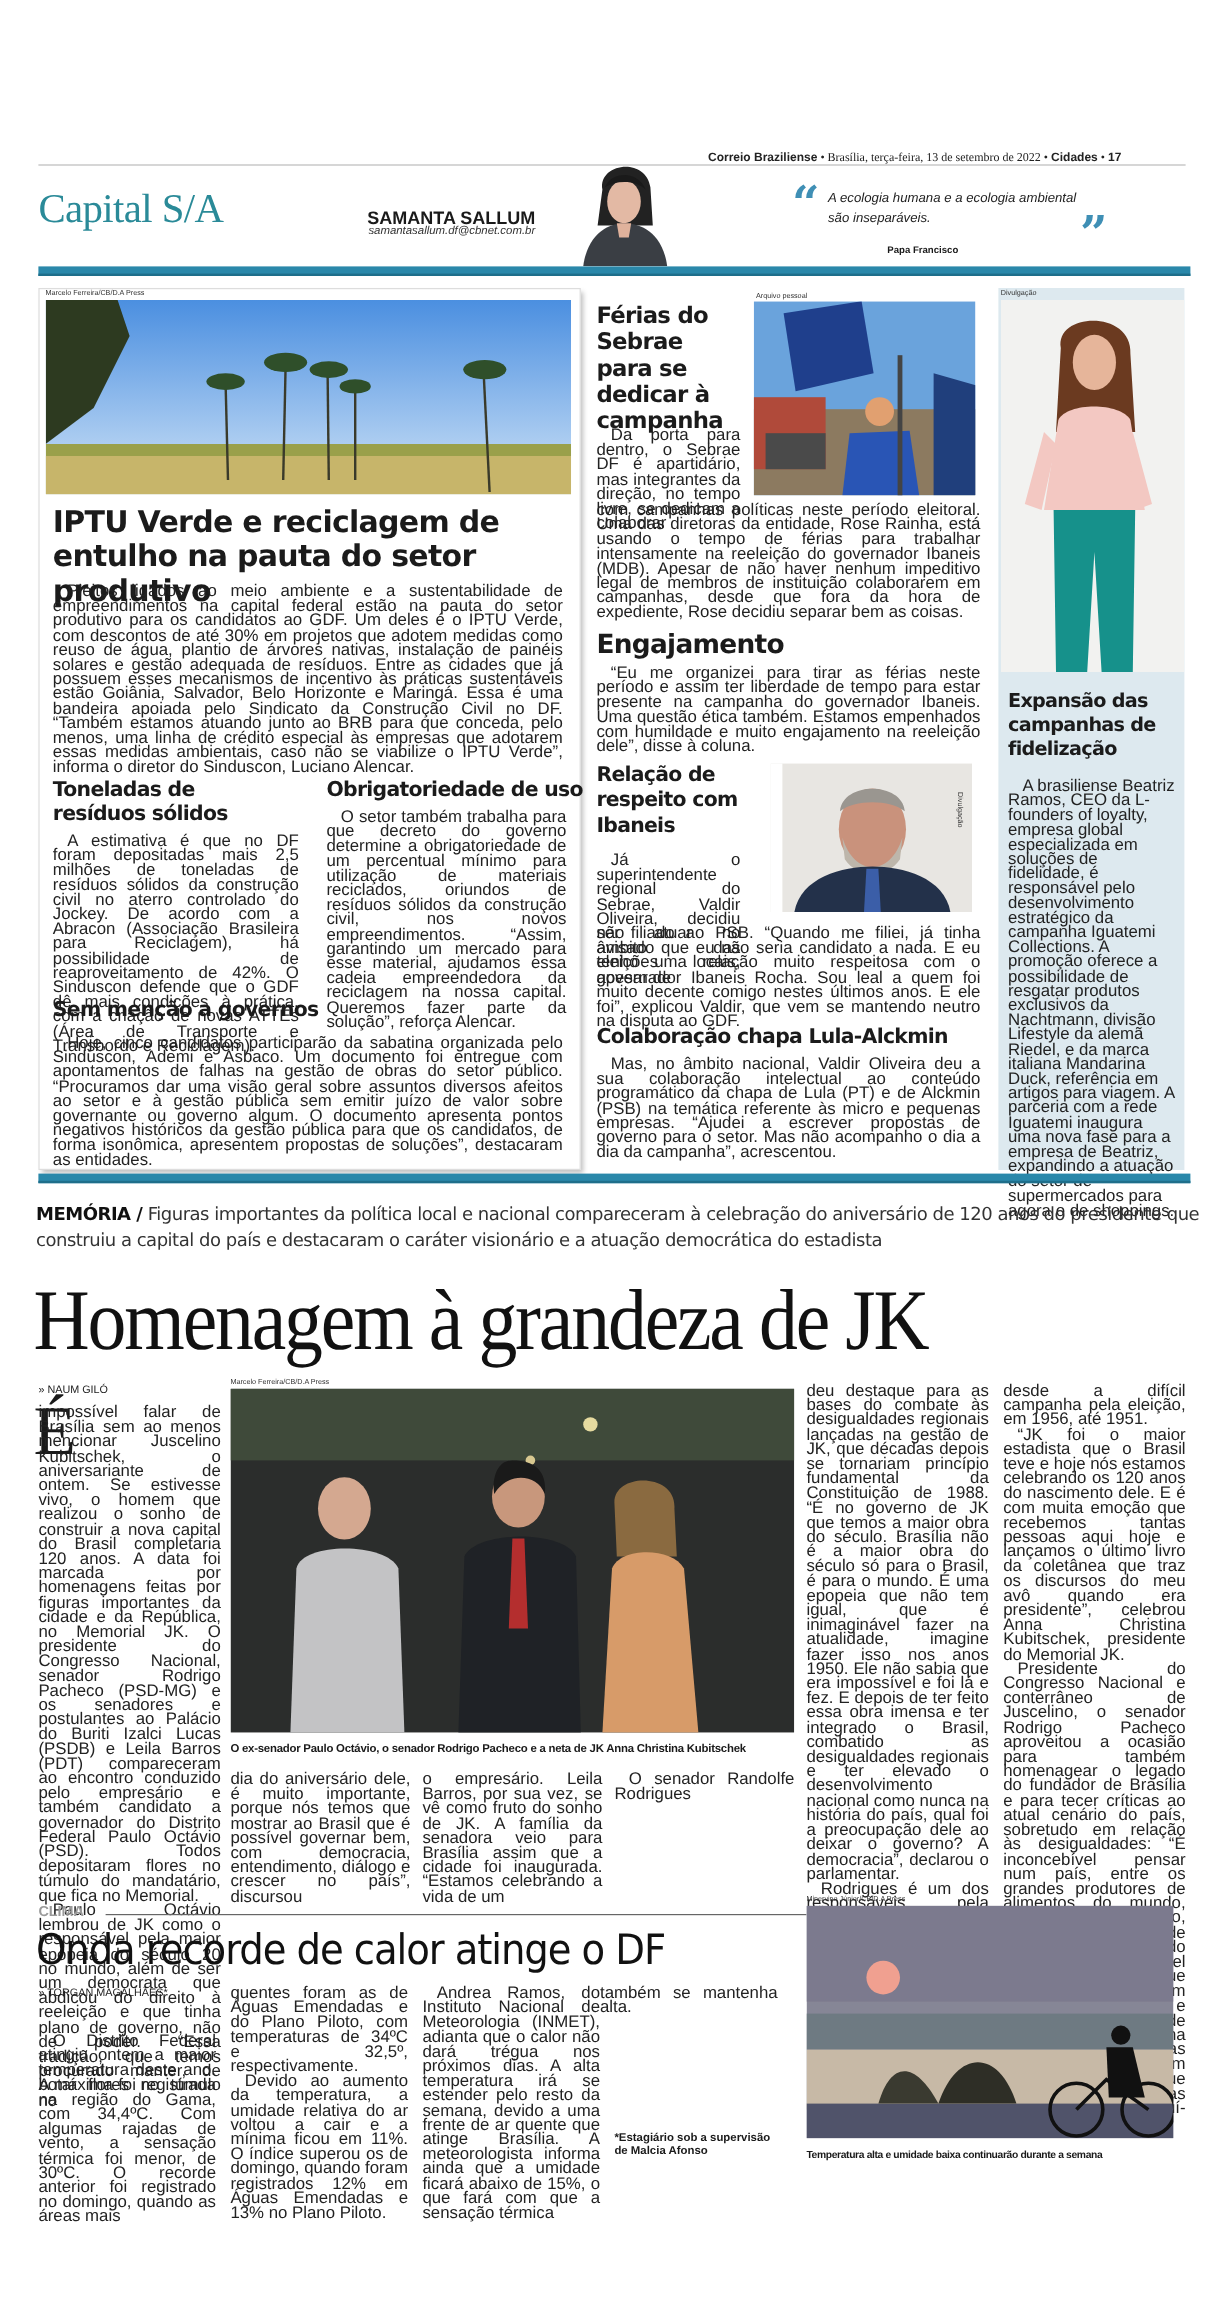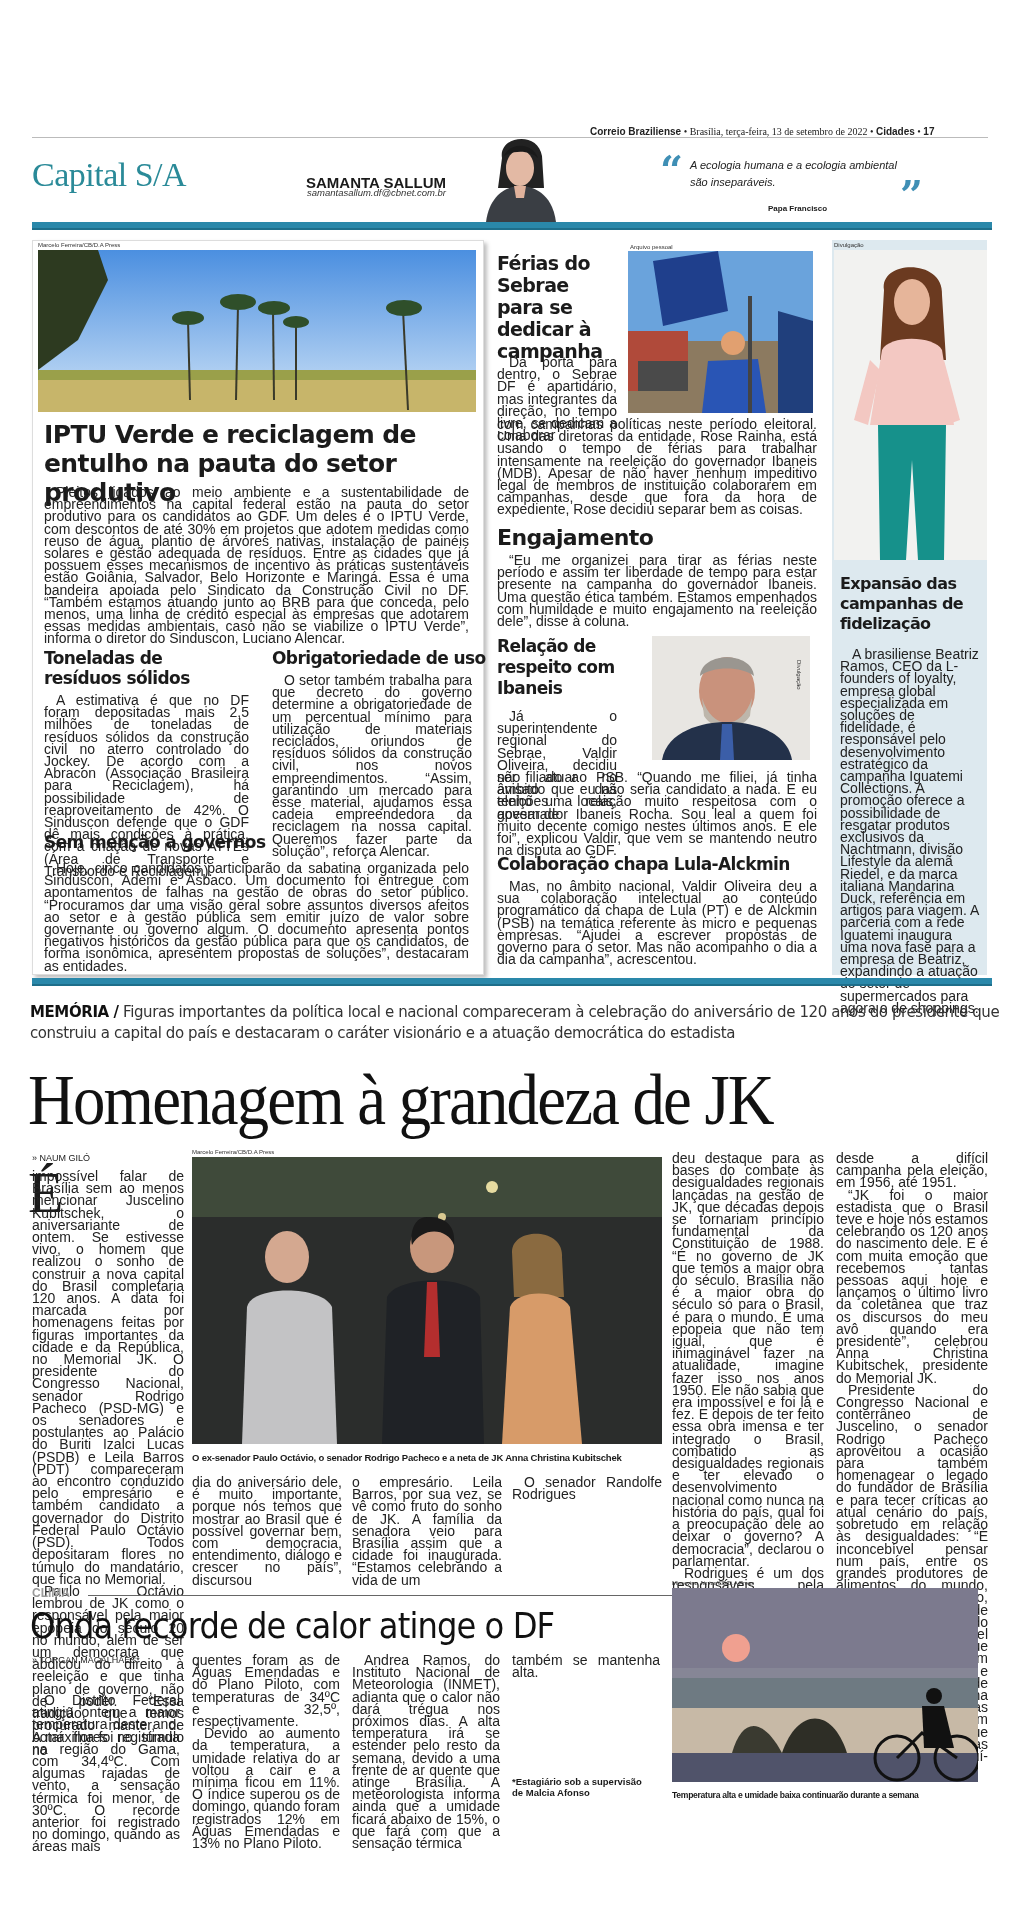--- a/index.html
+++ b/index.html
@@ -33,21 +33,21 @@
     <path d="M22 30 C18 8 58 2 62 28 L64 60 L18 60 Z" fill="#222"></path>
     <ellipse cx="40" cy="40" rx="14" ry="18" fill="#e3b9a4"></ellipse>
     <path d="M24 28 C30 14 52 14 58 30 C50 22 34 22 24 28Z" fill="#1a1a1a"></path>
     <path d="M6 94 C10 64 30 58 40 58 C52 58 72 64 76 94 Z" fill="#3a3e44"></path>
     <path d="M34 58 L46 58 L44 70 L36 70Z" fill="#e0b29c"></path>
   </svg>
 </div>
 <div class="abs" style="left:660px;top:150px;font-size:40px;color:#3f8fb5;font-family:'DejaVu Serif',serif;font-weight:bold;line-height:40px">“</div>
 <div class="abs sans" style="left:690px;top:157px;width:210px;font-size:11px;font-style:italic;line-height:17px;color:#222">A ecologia humana e a ecologia ambiental são inseparáveis.</div>
 <div class="abs" style="left:900px;top:175px;font-size:40px;color:#3f8fb5;font-family:'DejaVu Serif',serif;font-weight:bold;line-height:40px">”</div>
-<div class="abs sans" style="left:768px;top:204px;width:120px;font-size:8px;font-weight:bold">Papa Francisco</div>
+<div class="abs sans" style="left:709px;top:204px;width:120px;text-align:center;font-size:8px;font-weight:bold">Papa Francisco</div>
 
 <div class="abs" style="left:32px;top:222px;width:960px;height:8px;background:#2a88aa;border-bottom:2px solid #1e6e8a"></div>
 
 <div class="abs" style="left:32px;top:240px;width:452px;height:735px;background:#fff;box-shadow:3px 3px 4px rgba(0,0,0,.25);border:1px solid #ddd"></div>
 <div class="abs credit" style="left:38px;top:242px">Marcelo Ferreira/CB/D.A Press</div>
 <div class="abs photo" style="left:38px;top:250px;width:438px;height:162px">
   <svg width="438" height="162" viewBox="0 0 438 162">
     <defs>
         <linearGradient id="sky" x1="0" y1="0" x2="0" y2="1">
           <stop offset="0" stop-color="#4b8fe0"></stop>
@@ -217,21 +217,21 @@
 <div class="abs body" style="left:32px;top:1694px;width:148px">
     <p>O Distrito Federal atingiu ontem a maior temperatura deste ano. A máxima foi registrada na região do Gama, com 34,4ºC. Com algumas rajadas de vento, a sensação térmica foi menor, de 30ºC. O recorde anterior foi registrado no domingo, quando as áreas mais</p>
   </div>
 <div class="abs body" style="left:192px;top:1654px;width:148px">
   <span>quentes foram as de Águas Emendadas e do Plano Piloto, com temperaturas de 34ºC e 32,5º, respectivamente.</span>
   <p>Devido ao aumento da temperatura, a umidade relativa do ar voltou a cair e a mínima ficou em 11%. O índice superou os de domingo, quando foram registrados 12% em Águas Emendadas e 13% no Plano Piloto.</p>
 </div>
 <div class="abs body" style="left:352px;top:1654px;width:148px">
     <p>Andrea Ramos, do Instituto Nacional de Meteorologia (INMET), adianta que o calor não dará trégua nos próximos dias. A alta temperatura irá se estender pelo resto da semana, devido a uma frente de ar quente que atinge Brasília. A meteorologista informa ainda que a umidade ficará abaixo de 15%, o que fará com que a sensação térmica</p>
   </div>
-<div class="abs body" style="left:512px;top:1654px;width:148px">
+<div class="abs body" style="left:500px;top:1654px;width:148px">
   <span>também se mantenha alta.</span>
 </div>
 <div class="abs sans" style="left:512px;top:1776px;width:140px;font-size:9.5px;font-weight:bold;line-height:11px">*Estagiário sob a supervisão de Malcia Afonso</div>
 
 <div class="abs credit" style="left:672px;top:1580px">Minervino Júnior/CB/D.A Press</div>
 <div class="abs photo" style="left:672px;top:1588px;width:306px;height:194px">
   <svg width="306" height="194" viewBox="0 0 306 194">
     <rect width="306" height="194" fill="#868696"></rect>
     <rect y="0" width="306" height="80" fill="#7c7a8e"></rect>
     <circle cx="64" cy="60" r="14" fill="#f0a090"></circle>

